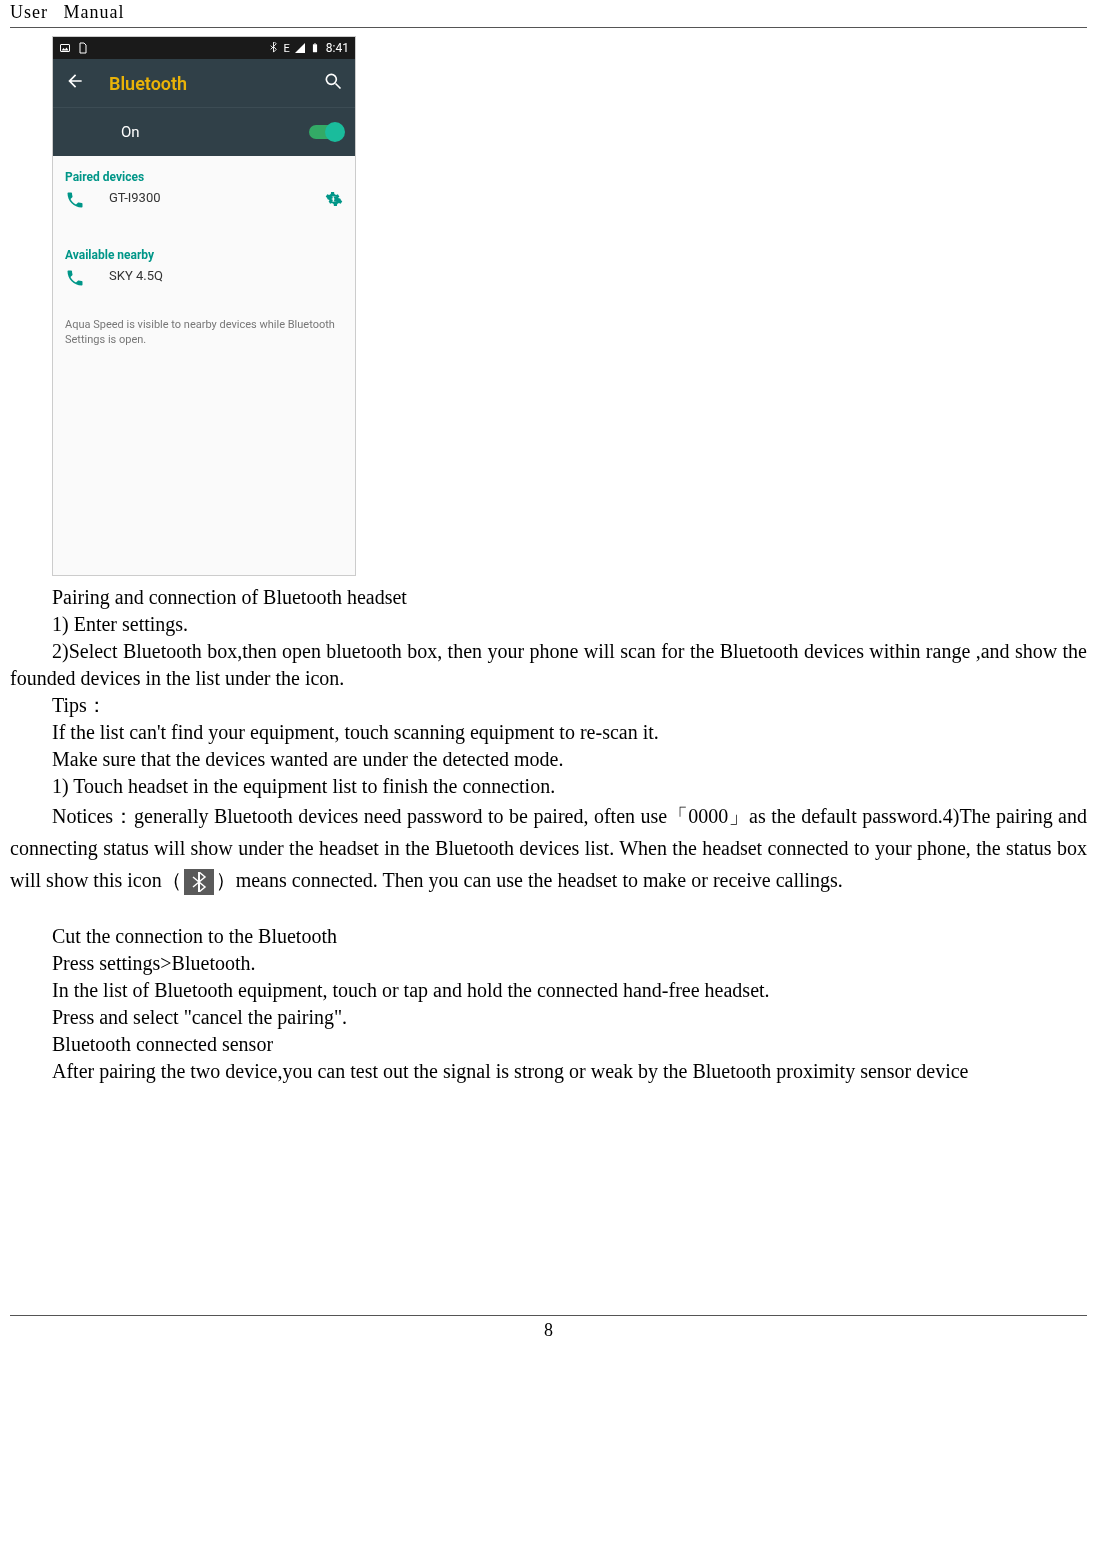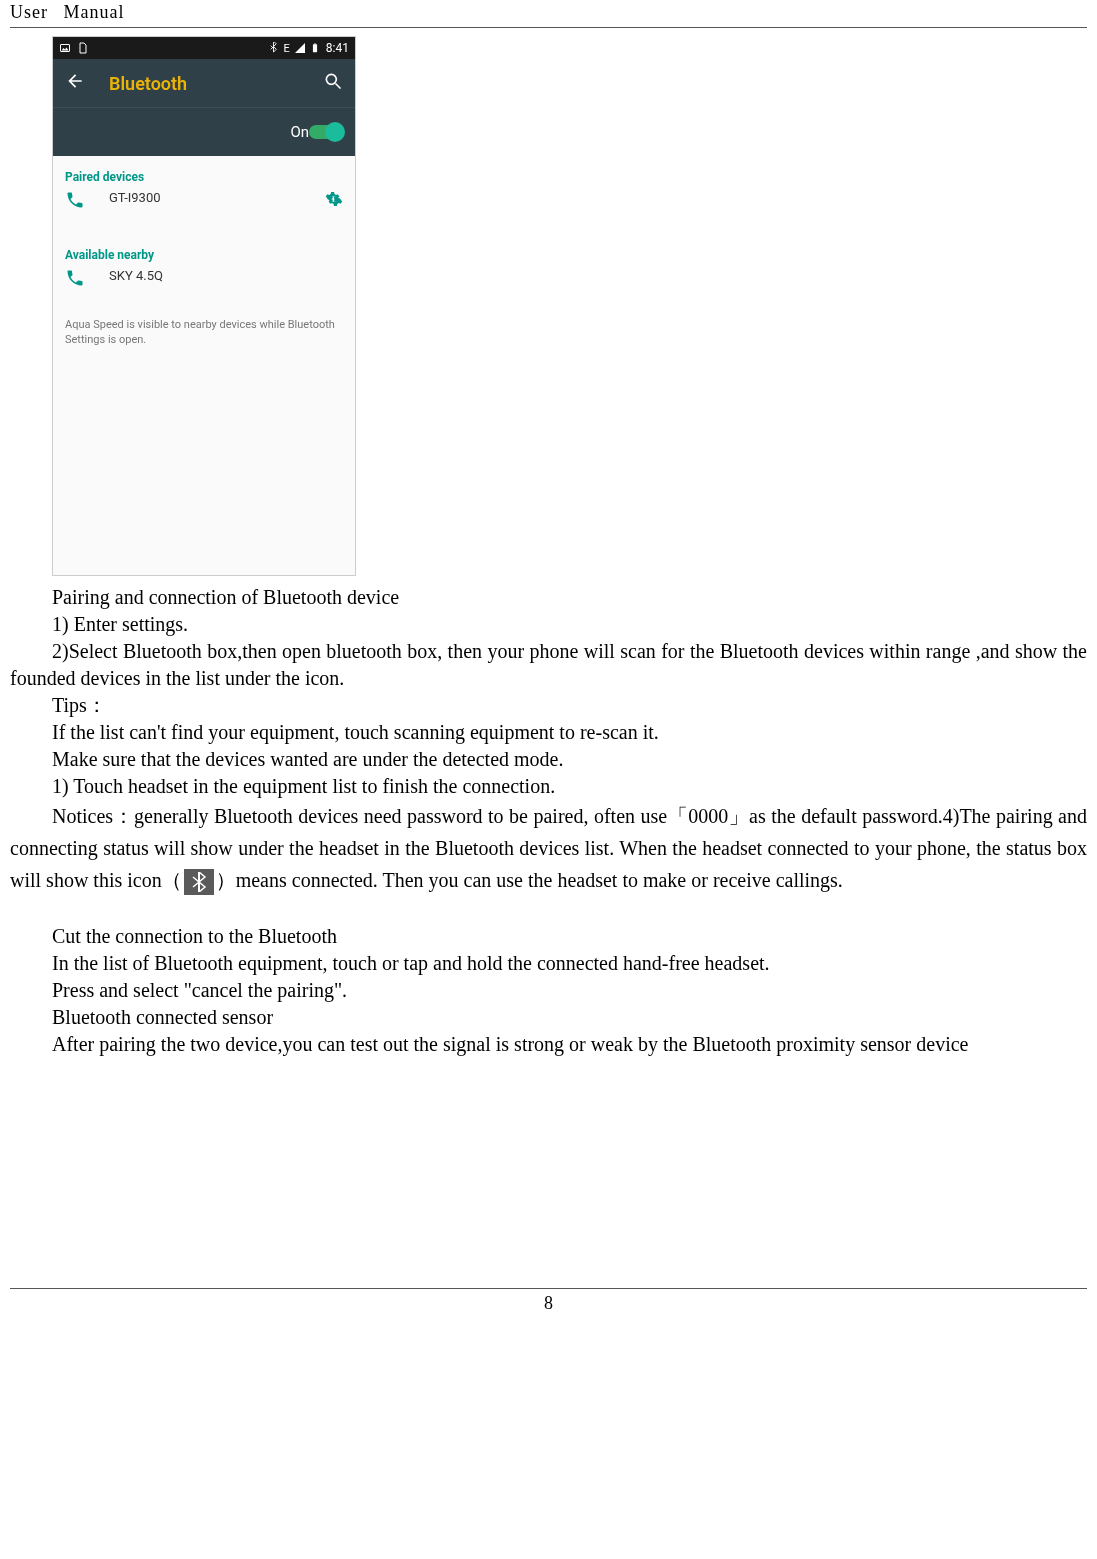--- a/index.html
+++ b/index.html
@@ -66,21 +66,20 @@
   .appbar .search { font-size: 18px; }
   .onrow {
     background: #304048;
     color: #fff;
     height: 48px;
     display: flex;
     align-items: center;
     padding: 0 12px 0 68px;
     font-size: 15px;
     border-top: 1px solid #3c4c54;
-    text-align: right;
   }
   .onrow .lbl { flex: 1; }
   .toggle {
     width: 34px; height: 14px; border-radius: 7px;
     background: #3a6; position: relative;
   }
   .toggle::after {
     content: "";
     position: absolute; right: -2px; top: -3px;
     width: 20px; height: 20px; border-radius: 50%;
@@ -239,34 +238,35 @@
             <path d="M6.6 10.8c1.4 2.8 3.8 5.2 6.6 6.6l2.2-2.2c.3-.3.7-.4 1-.2 1.1.4 2.4.6 3.6.6.6 0 1 .4 1 1V20c0 .6-.4 1-1 1C10.6 21 3 13.4 3 4c0-.6.4-1 1-1h3.4c.6 0 1 .4 1 1 0 1.2.2 2.5.6 3.6.1.3 0 .7-.2 1l-2.2 2.2z"></path>
           </svg>
       </span>
       <span class="name">SKY 4.5Q</span>
     </div>
 
     <div class="visibility">Aqua Speed is visible to nearby devices while Bluetooth Settings is open.</div>
   </div>
 
   <div class="body-text">
-    <p class="para">Pairing and connection of Bluetooth device</p>
+    <p class="para">Pairing and connection of Bluetooth headset</p>
     <p class="para">1) Enter settings.</p>
     <p class="para"><span style="display:contents">2)Select Bluetooth box,then open bluetooth box, then your phone will scan for the Bluetooth devices within range ,and show the founded devices in the list under the icon.</span></p>
     <p class="para">Tips：</p>
     <p class="para">If the list can't find your equipment, touch scanning equipment to re-scan it.</p>
     <p class="para">Make sure that the devices wanted are under the detected mode.</p>
     <p class="para">1) Touch headset in the equipment list to finish the connection.</p>
     <p class="para" style="line-height:1.6">
       <span>Notices：generally Bluetooth devices need password to be paired, often use「0000」as the default password.4)The pairing and connecting status will show under the headset in the Bluetooth devices list. When the headset connected to your phone, the status box will show this icon（</span><span class="bt-status-icon"><svg width="16" height="20" viewBox="0 0 16 20">
             <path d="M8 0v20M8 0l6 5-6 5 6 5-6 5M2 5l12 10M2 15l12-10" stroke="#fff" stroke-width="1.5" fill="none"></path>
           </svg></span><span>）means connected. Then you can use the headset to make or receive callings.</span>
     </p>
     <p class="para">&nbsp;</p>
     <p class="para">Cut the connection to the Bluetooth</p>
+    <p class="para">Press settings&gt;Bluetooth.</p>
     <p class="para">In the list of Bluetooth equipment, touch or tap and hold the connected hand-free headset.</p>
     <p class="para">Press and select "cancel the pairing".</p>
     <p class="para">Bluetooth connected sensor</p>
     <p class="para">After pairing the two device,you can test out the signal is strong or weak by the Bluetooth proximity sensor device</p>
   </div>
 
   <div class="footer">
     <span>8</span>
   </div>
 </div>

